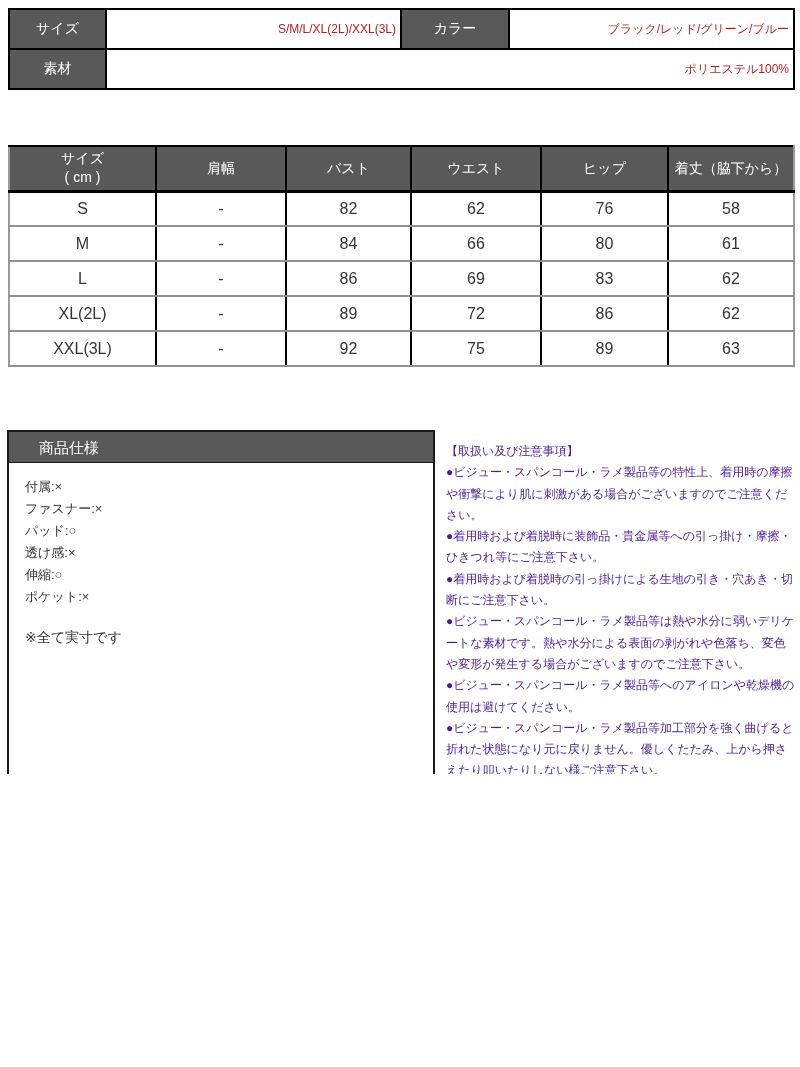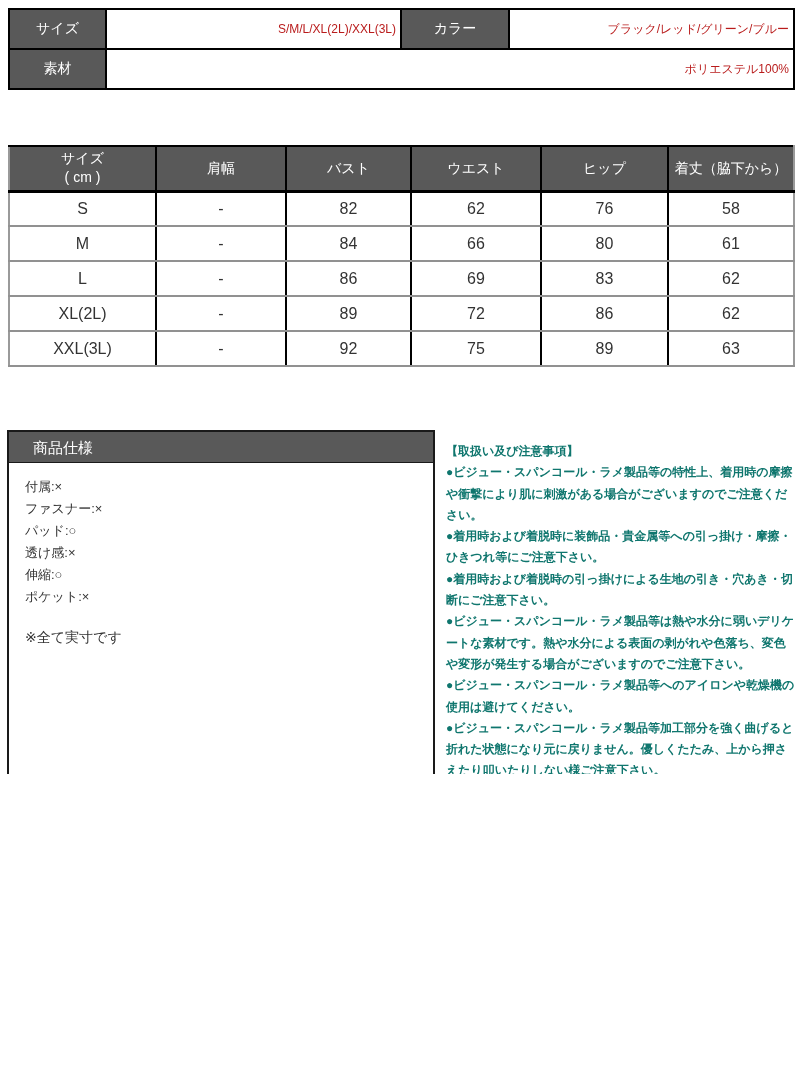--- a/index.html
+++ b/index.html
@@ -84,21 +84,21 @@
     left: 7px; top: 430px;
     width: 428px; height: 424px;
     border: 2px solid #1a1a1a;
     background: #ffffff;
   }
   .spec-header {
     background: #595959;
     color: #ffffff;
     height: 31px;
     line-height: 31px;
-    padding-left: 24px;
+    padding-left: 30px;
     font-size: 15px;
     border-bottom: 1px solid #1a1a1a;
   }
   .spec-body { padding: 13px 8px 0 16px; }
   .spec-item {
     font-size: 13px;
     line-height: 22px;
     color: #333333;
   }
   .spec-note {
@@ -107,23 +107,22 @@
     color: #333333;
   }
 
   
   .notes {
     position: absolute;
     left: 446px; top: 441px;
     width: 350px;
     font-size: 12px;
     line-height: 21.3px;
-    color: #0f766e;
+    color: #4c1d95;
     word-break: break-all;
-    font-weight: bold;
   }
   .notes-title { margin: 0; }
   .notes p { margin: 0; }
 </style>
 </head>
 <body>
 
 <div class="page">
 
   <table class="info-table">

